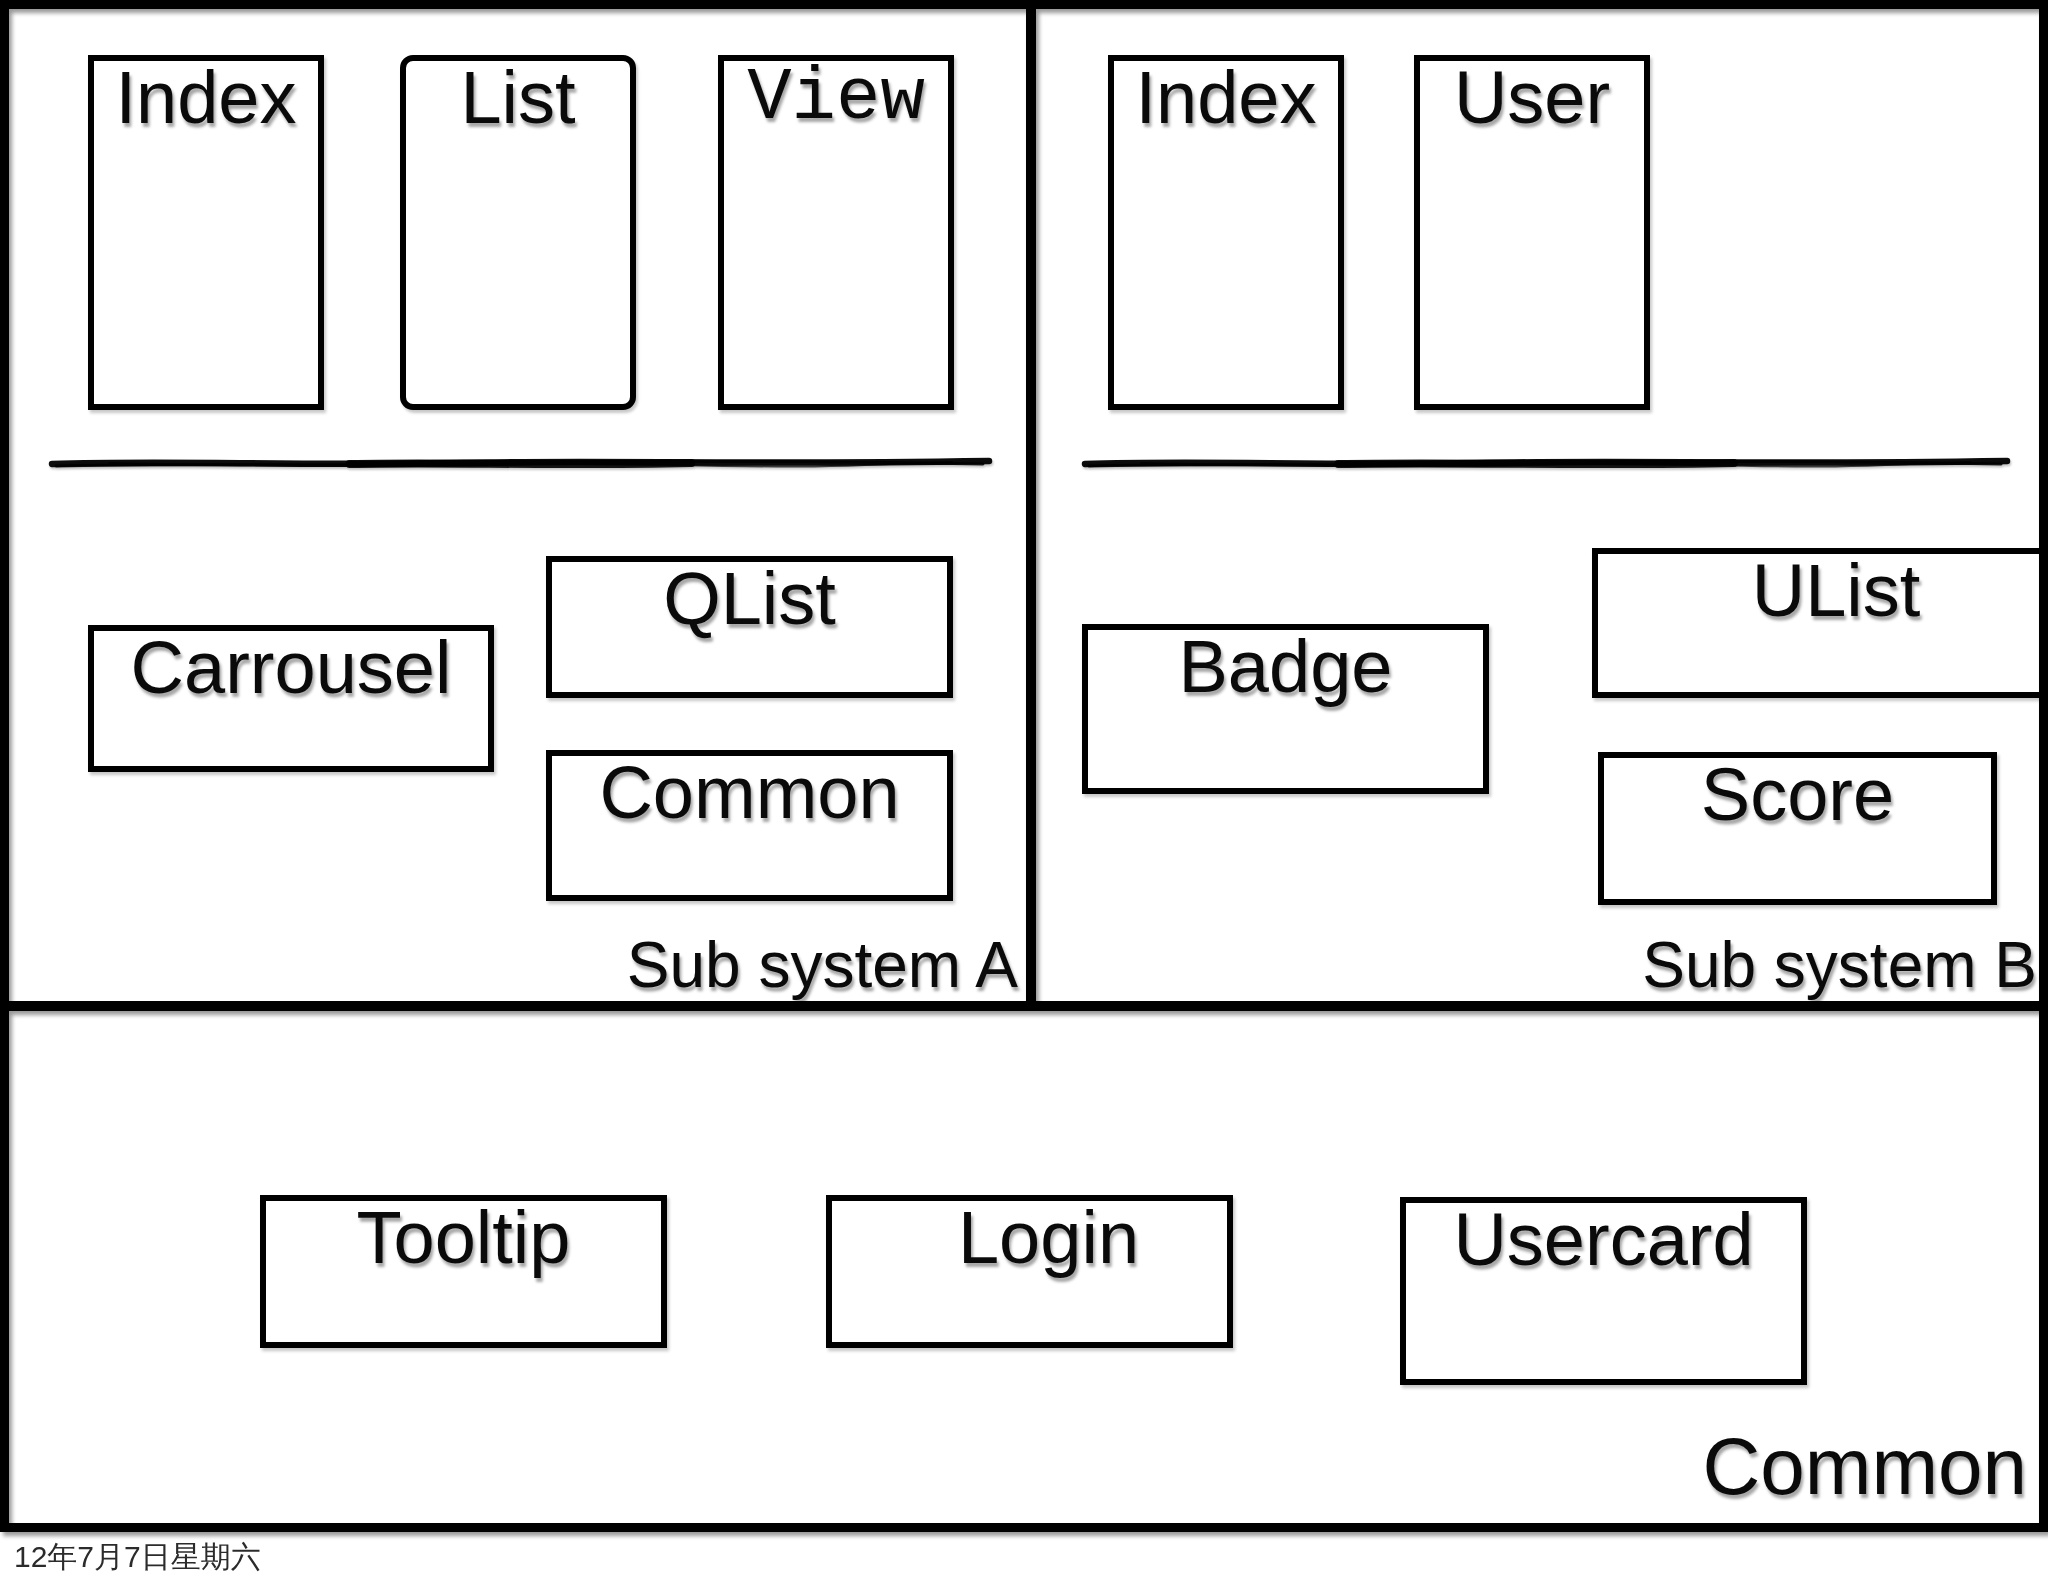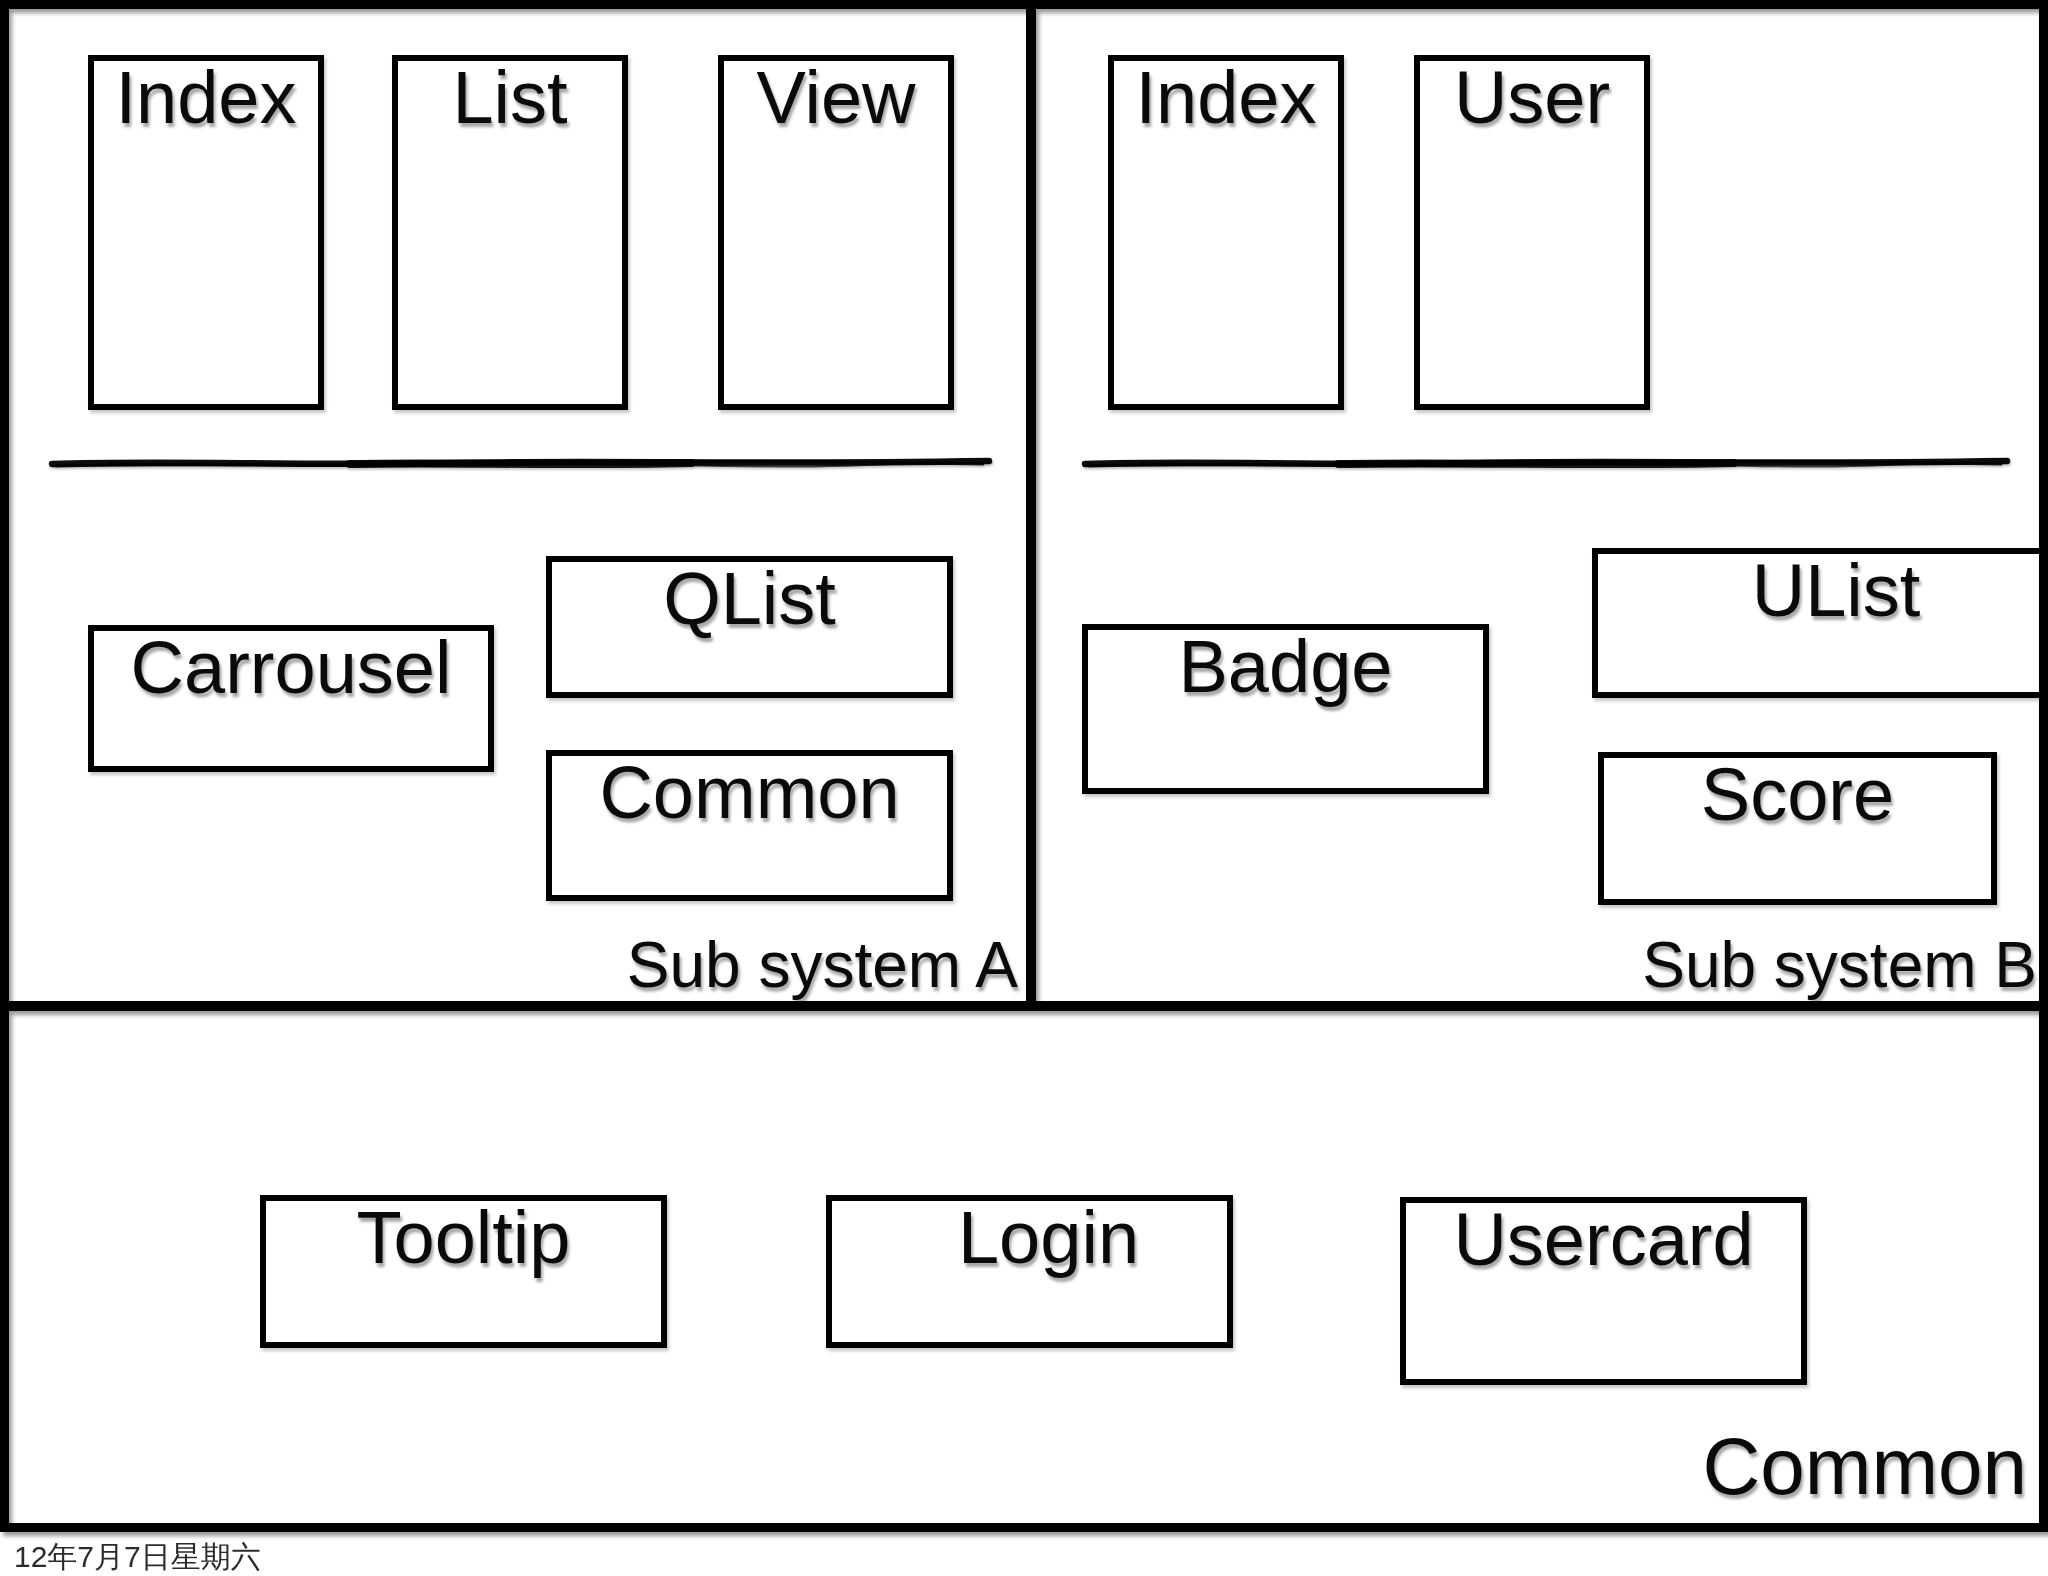--- a/index.html
+++ b/index.html
@@ -85,24 +85,24 @@
 </style>
 </head>
 <body>
 
 <div class="canvas">
 
   <div class="panel panel-a">
     <div class="node pg" style="left:79px;">
       <span>Index</span>
     </div>
-    <div class="node pg" style="left:383px;">
+    <div class="node pg" style="left:391px;border-radius:13px;">
       <span>List</span>
     </div>
-    <div class="node pg" style="left:709px;">
+    <div class="node pg" style="left:709px;font-family:Liberation Mono, monospace;">
       <span>View</span>
     </div>
 
     <svg class="marker-stroke" style="left:39px; top:444px;" width="945" height="20" viewBox="0 0 940 20" preserveAspectRatio="none">
       <path d="M4 11 C 120 7, 240 13, 400 10 S 680 12, 936 8" stroke="#000" stroke-width="6.5" fill="none" stroke-linecap="round" opacity="0.95"></path>
       <path d="M8 13 C 160 9, 320 15, 470 11 S 760 8, 930 11" stroke="#000" stroke-width="3" fill="none" stroke-linecap="round" opacity="0.85"></path>
       <path d="M60 10 C 200 14, 420 8, 620 12 S 800 11, 900 9" stroke="#000" stroke-width="2" fill="none" opacity="0.7"></path>
       <path d="M300 11 C 400 9, 500 13, 640 10" stroke="#000" stroke-width="8" fill="none" stroke-linecap="round" opacity="0.9"></path>
     </svg>
 

